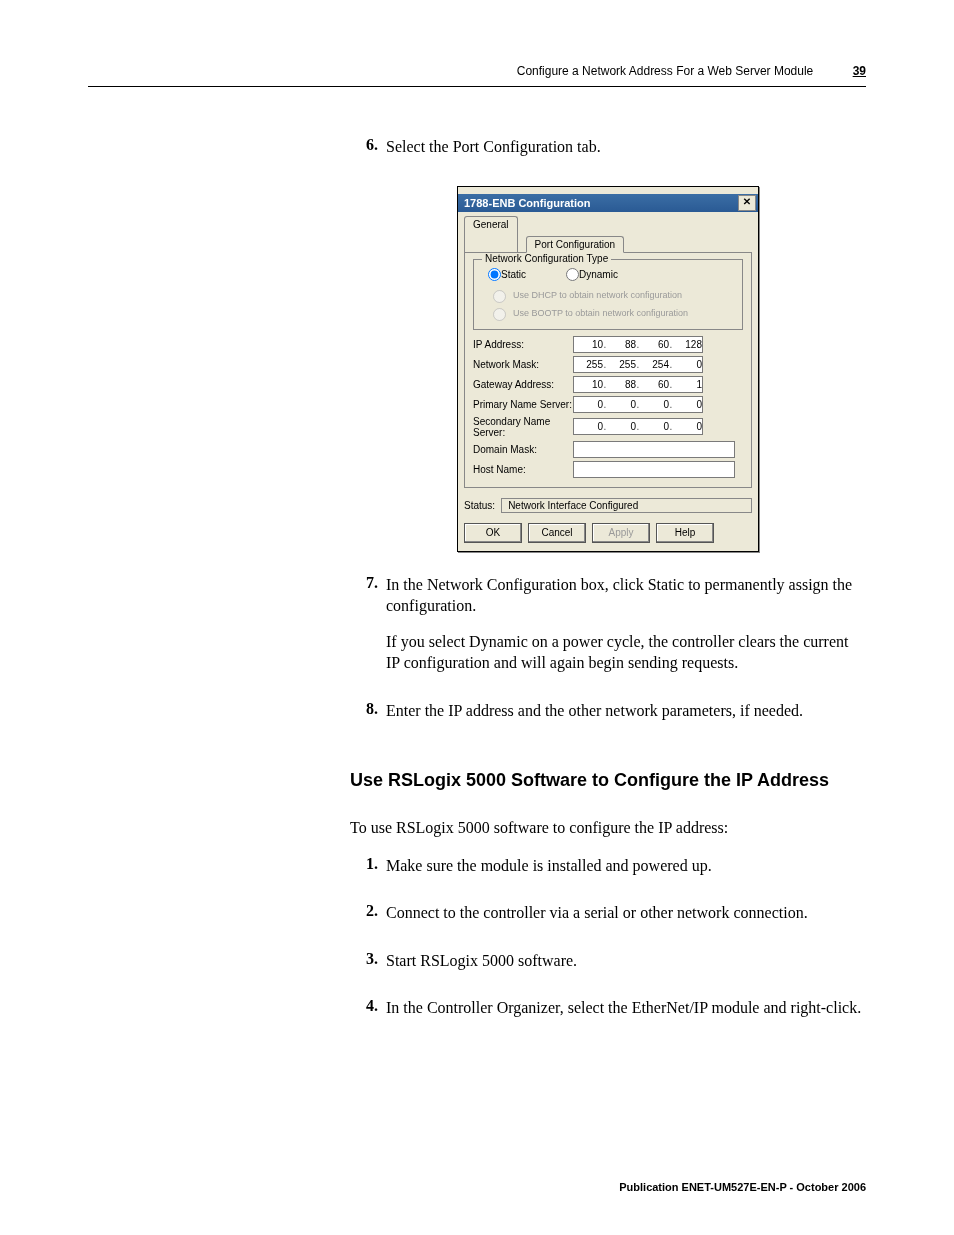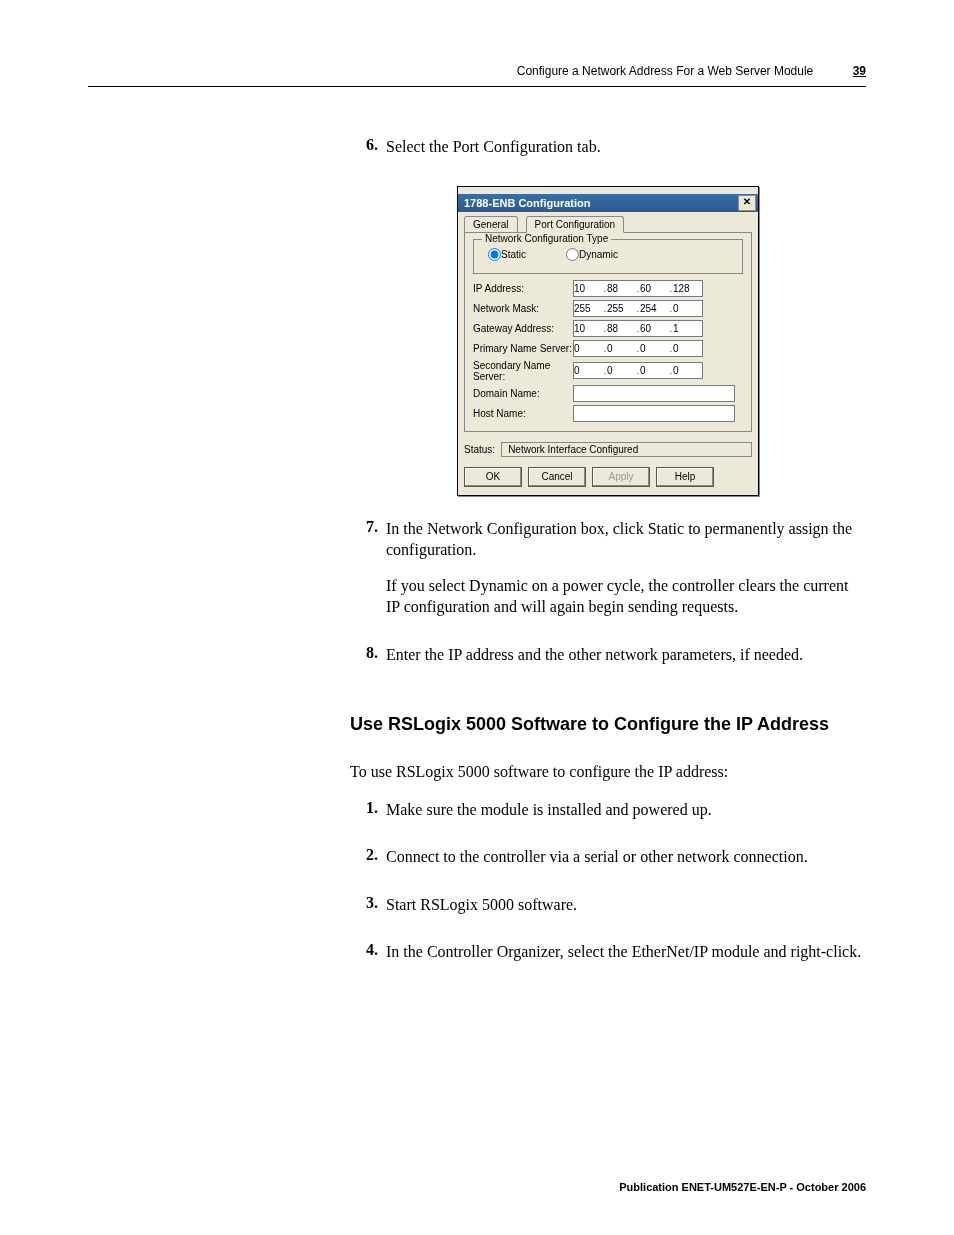--- a/index.html
+++ b/index.html
@@ -127,20 +127,21 @@
     background: #ece9d8;
     font-size: 10px;
     position: relative;
   }
   .tab.active {
     background: #ece9d8;
     font-weight: normal;
     z-index: 2;
     border-bottom: 1px solid #ece9d8;
     margin-bottom: -1px;
+    margin-top: 20px;
   }
   .tabpanel {
     margin: 0 6px 6px 6px;
     border: 1px solid #888;
     padding: 6px 8px 6px 8px;
     background: #ece9d8;
   }
   .groupbox {
     border: 1px solid #888;
     padding: 4px 8px 6px 8px;
@@ -174,21 +175,21 @@
   .ipbox {
     display: flex;
     border: 1px solid #7a7a7a;
     background: #fff;
     height: 15px;
     width: 128px;
     align-items: center;
   }
   .ipbox span.o {
     flex: 1;
-    text-align: left;
+    text-align: right;
     font-size: 10px;
     line-height: 15px;
   }
   .ipbox span.dot { width: 4px; text-align: center; font-size: 10px; color: #555; }
   .txtbox {
     border: 1px solid #7a7a7a;
     background: #fff;
     height: 15px;
     width: 160px;
   }
@@ -259,20 +260,30 @@
             <div class="radio-row">
               <label>
                   <input type="radio" checked="" style="">
                   <span>Static</span>
                 </label>
               <label>
                   <input type="radio" style="">
                   <span>Dynamic</span>
                 </label>
             </div>
+            <div class="dim">
+              <label>
+                  <input type="radio" disabled="" style="">
+                  <span>Use DHCP to obtain network configuration</span>
+                </label>
+              <label>
+                  <input type="radio" disabled="" style="">
+                  <span>Use BOOTP to obtain network configuration</span>
+                </label>
+            </div>
           </div>
 
           <div class="field-row">
             <span class="lbl">IP Address:</span>
             <div class="ipbox">
               <span class="o">10</span>
                 <span class="dot">.</span>
               <span class="o">88</span>
                 <span class="dot">.</span>
               <span class="o">60</span>
@@ -327,21 +338,21 @@
                 <span class="dot">.</span>
               <span class="o">0</span>
                 <span class="dot">.</span>
               <span class="o">0</span>
                 <span class="dot">.</span>
               <span class="o">0</span>
             </div>
           </div>
 
           <div class="field-row">
-            <span class="lbl">Domain Name:</span>
+            <span class="lbl">Domain Mask:</span>
             <div class="txtbox"></div>
           </div>
 
           <div class="field-row">
             <span class="lbl">Host Name:</span>
             <div class="txtbox"></div>
           </div>
         </div>
 
         <div class="status-row">

